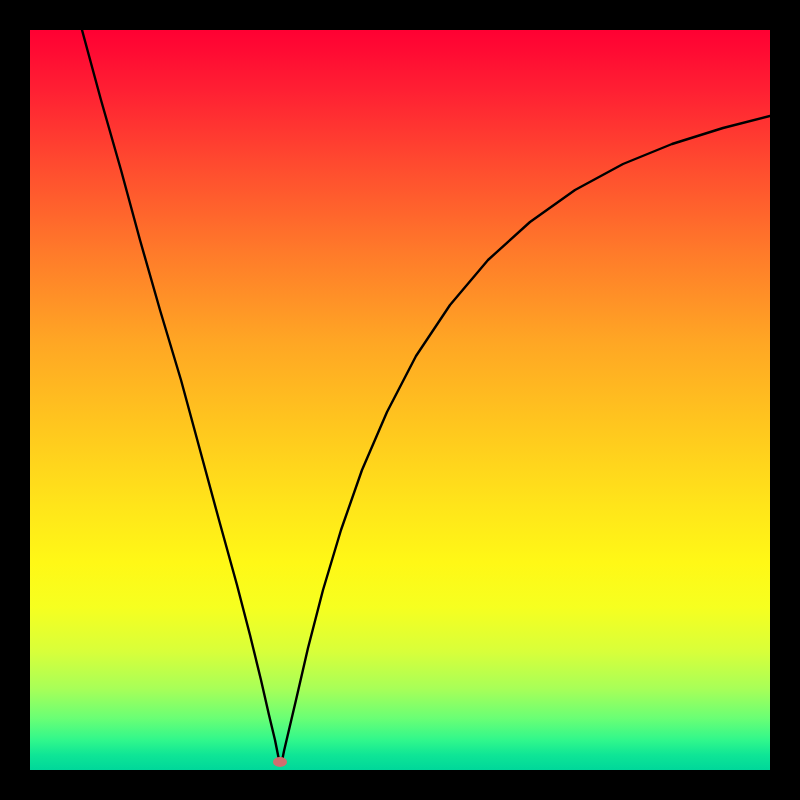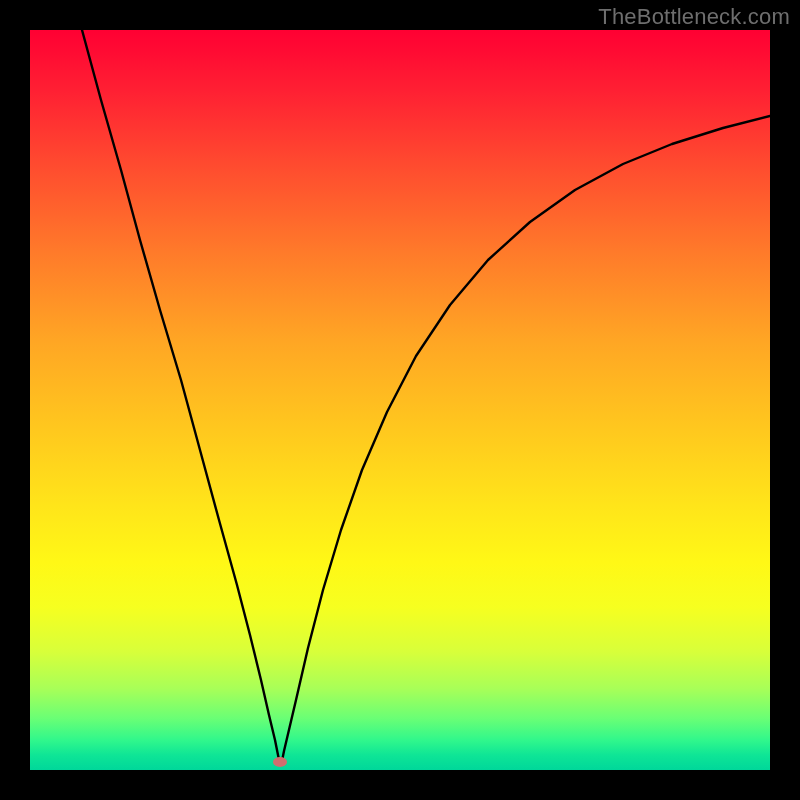--- a/index.html
+++ b/index.html
@@ -74,15 +74,14 @@
 
 <div class="frame">
 
   <div class="plot">
     <svg class="curve" viewBox="0 0 740 740" preserveAspectRatio="none">
       <path d="M 52 0 L 71 70 L 91 140 L 110 210 L 130 280 L 151 350 L 170 420 L 189 490 L 207 555 L 220 605 L 231 650 L 239 685 L 245 710 L 248 725 L 250 734 L 252 731 L 254 721 L 258 704 L 266 670 L 278 618 L 293 560 L 311 500 L 332 440 L 357 382 L 386 326 L 420 275 L 458 230 L 500 192 L 545 160 L 593 134 L 642 114 L 693 98 L 740 86" fill="none" stroke="#000000" stroke-width="2.4" stroke-linecap="round" stroke-linejoin="round"></path>
     </svg>
     <div class="marker" style="left: 250px; top: 732px; background: rgb(207, 111, 111);"></div>
   </div>
 
-  <div class="attribution">TheBottleneck.com</div>
 
 </div>
 
 </body></html>

